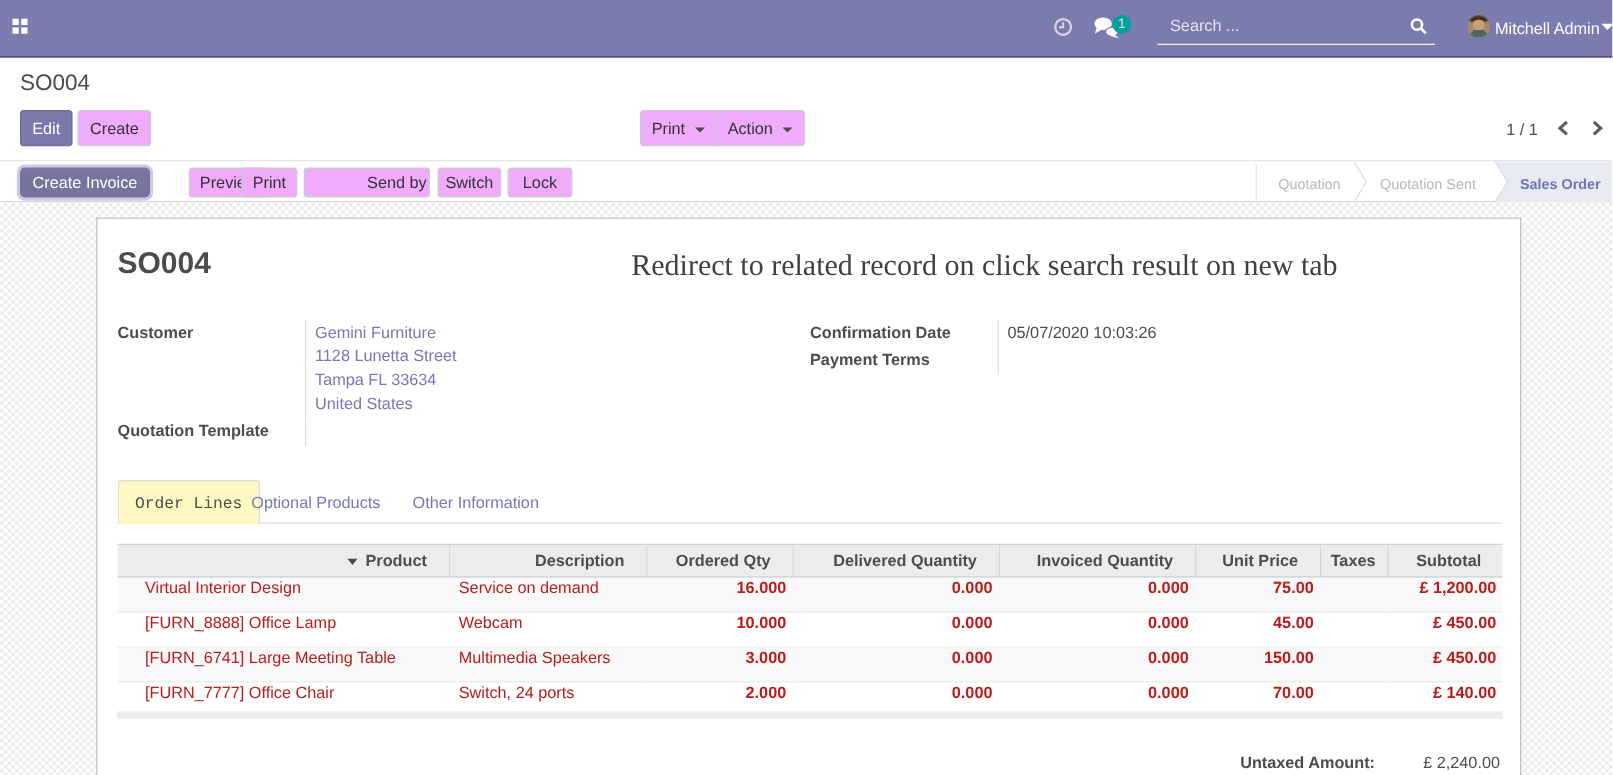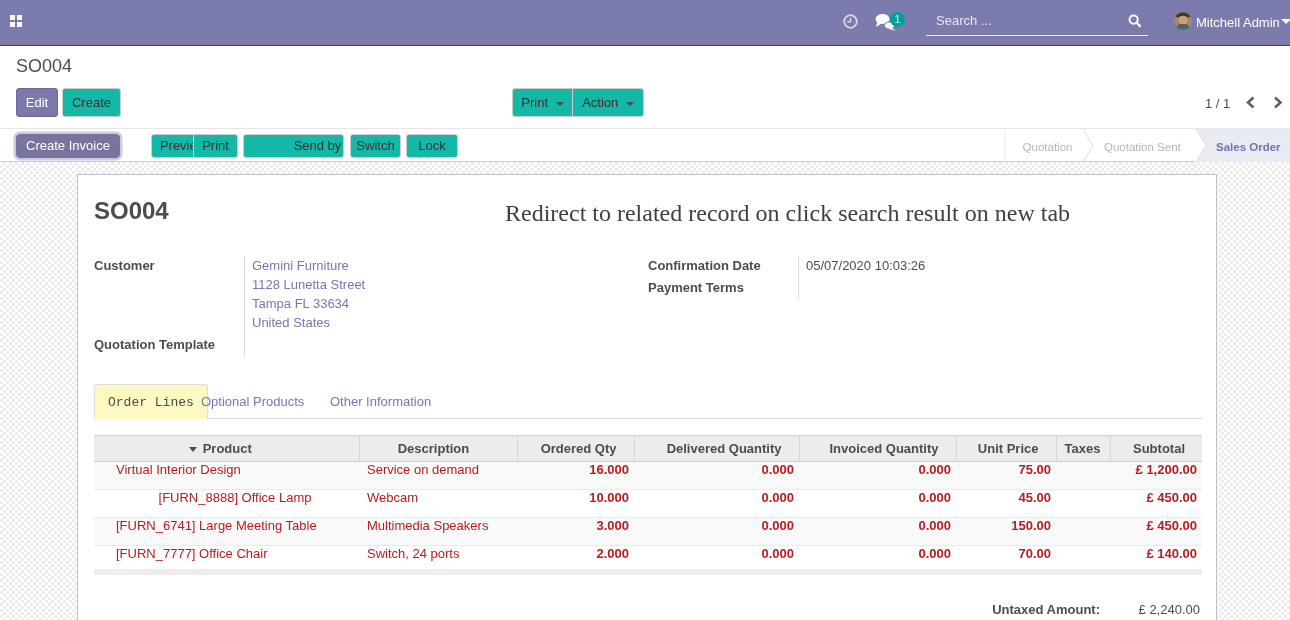--- a/index.html
+++ b/index.html
@@ -14,21 +14,21 @@
 .badge1 { position:absolute; left:890px; top:12px; width:15px; height:15px; background:#00a09d; border-radius:50%; color:#d9e9cd; font-size:11px; font-weight:normal; text-align:center; line-height:15px; }
 .searchbox { position:absolute; left:926px; top:8px; width:222px; height:28px; border-bottom:1px solid rgba(255,255,255,0.9); }
 .searchbox .ph { position:absolute; left:10px; top:5px; font-size:13px; color:rgba(255,255,255,0.8); }
 .mag { position:absolute; left:202px; top:6px; }
 .avatar { position:absolute; left:1174px; top:12px; width:18px; height:18px; border-radius:50%; overflow:hidden; }
 .uname { position:absolute; left:1196px; top:15px; color:#fff; font-size:13px; }
 .ucaret { position:absolute; left:1281px; top:19px; width:0; height:0; border-left:5px solid transparent; border-right:5px solid transparent; border-top:5px solid #fff; }
 
 .cp { position:absolute; top:47px; left:0; width:1290px; height:84px; background:#fff; }
 .bc-title { position:absolute; left:16px; top:9px; font-size:18px; color:#4c4c4c; }
-.btn { display:inline-block; border:1px solid #ccc; border-radius:3px; background:#14b8a6; color:#333; font-size:13px; text-align:center; }
+.btn { display:inline-block; border:1px solid #ccc; border-radius:3px; background:#f0abfc; color:#333; font-size:13px; text-align:center; }
 .btn-purple { background:#7b79ab; border-color:#6b6999; color:#fff; }
 .b-edit { position:absolute; left:16px; top:41px; width:42px; height:29px; line-height:27px; }
 .b-create { position:absolute; left:62px; top:41px; width:59px; height:29px; line-height:27px; }
 .b-print { position:absolute; left:512px; top:41px; width:61px; height:29px; line-height:27px; border-radius:3px 0 0 3px; }
 .b-action { position:absolute; left:572px; top:41px; width:72px; height:29px; line-height:27px; border-radius:0 3px 3px 0; }
 .dcaret { display:inline-block; width:0; height:0; border-left:4px solid transparent; border-right:4px solid transparent; border-top:4px solid #4c4c4c; margin-left:4px; vertical-align:middle; }
 .pager { position:absolute; left:1205px; top:49px; font-size:13px; color:#4c4c4c; }
 
 .statusbar { position:absolute; top:128px; left:0; width:1290px; height:34px; background:#fff; border-top:1px solid #e5e5e5; border-bottom:1px solid #ccc; }
 .sb-btn { position:absolute; top:5px; height:24px; line-height:22px; font-size:13px; padding:0; text-align:center; }
@@ -50,21 +50,21 @@
 .fg-label { position:absolute; left:0; top:0; width:150px; font-weight:bold; color:#4c4c4c; padding-top:2px; line-height:15px; }
 .fg-val { margin-left:150px; border-left:1px solid #ddd; padding:0 0 3px 7px; min-height:22px; line-height:19px; }
 a.link { color:#7578b3; text-decoration:none; }
 
 .tabs { position:absolute; left:16px; top:209px; width:1108px; height:35px; border-bottom:1px solid #ddd; }
 .tab { position:absolute; top:0; height:35px; line-height:35px; padding:0 13px; font-size:13px; }
 .tab-active { border:1px solid #ddd; border-bottom:1px solid #fff; border-radius:3px 3px 0 0; background:#fef9c3; color:#4c4c4c; height:36px;font-family:Liberation Mono, monospace; }
 .tab-link { color:#7578b3; }
 
 table.olist { position:absolute; left:16px; top:260px; width:1108px; border-collapse:collapse; table-layout:fixed; font-size:13px; }
-table.olist th { background:#ececec; border-top:1px solid #ccd0d6; border-bottom:1px solid #ccd0d6; border-left:1px solid #d7d7d7; color:#4c4c4c; font-weight:bold; height:26px; padding:0 17px 0 8px; text-align:center; }
+table.olist th { background:#ececec; border-top:1px solid #ccd0d6; border-bottom:1px solid #ccd0d6; border-left:1px solid #d7d7d7; color:#4c4c4c; font-weight:bold; height:26px; padding:0 17px 0 8px; text-align:right; }
 table.olist th:first-child { border-left:none; padding-left:5px; }
 table.olist td { height:26px; padding:0 5px 12px 8px; color:#b91c1c; border-top:1px solid #ebebeb; }
 table.olist tr:first-child td { border-top:none; } table.olist tr:last-child td { border-bottom:1px solid #d0d3d7; }
 table.olist tr.odd td { background:#f9f9f9; }
 td.num, th.num { text-align:right !important;font-weight:bold; }
 .sortcaret { display:inline-block; width:0; height:0; border-left:4px solid transparent; border-right:4px solid transparent; border-top:5px solid #4c4c4c; margin-right:6px; vertical-align:middle; }
 .listfoot { position:absolute; left:16px; top:393px; width:1108px; height:7px; background:#ededed; border-top:1px solid #fff; }
 .totals { position:absolute; left:16px; top:427px; width:1108px; }
 .tot-label { position:absolute; right:102px; font-weight:bold; color:#4c4c4c; }
 .tot-val { position:absolute; right:2px; color:#4c4c4c; }
@@ -211,21 +211,21 @@
         <td style="padding-left:22px;">Virtual Interior Design</td>
         <td>Service on demand</td>
         <td class="num">16.000</td>
         <td class="num">0.000</td>
         <td class="num">0.000</td>
         <td class="num">75.00</td>
         <td></td>
         <td class="num">£ 1,200.00</td>
       </tr>
       <tr>
-        <td style="padding-left:22px;text-align:center;">[FURN_8888] Office Lamp</td>
+        <td style="padding-left:22px;">[FURN_8888] Office Lamp</td>
         <td>Webcam</td>
         <td class="num">10.000</td>
         <td class="num">0.000</td>
         <td class="num">0.000</td>
         <td class="num">45.00</td>
         <td></td>
         <td class="num">£ 450.00</td>
       </tr>
       <tr class="odd">
         <td style="padding-left:22px;">[FURN_6741] Large Meeting Table</td>

